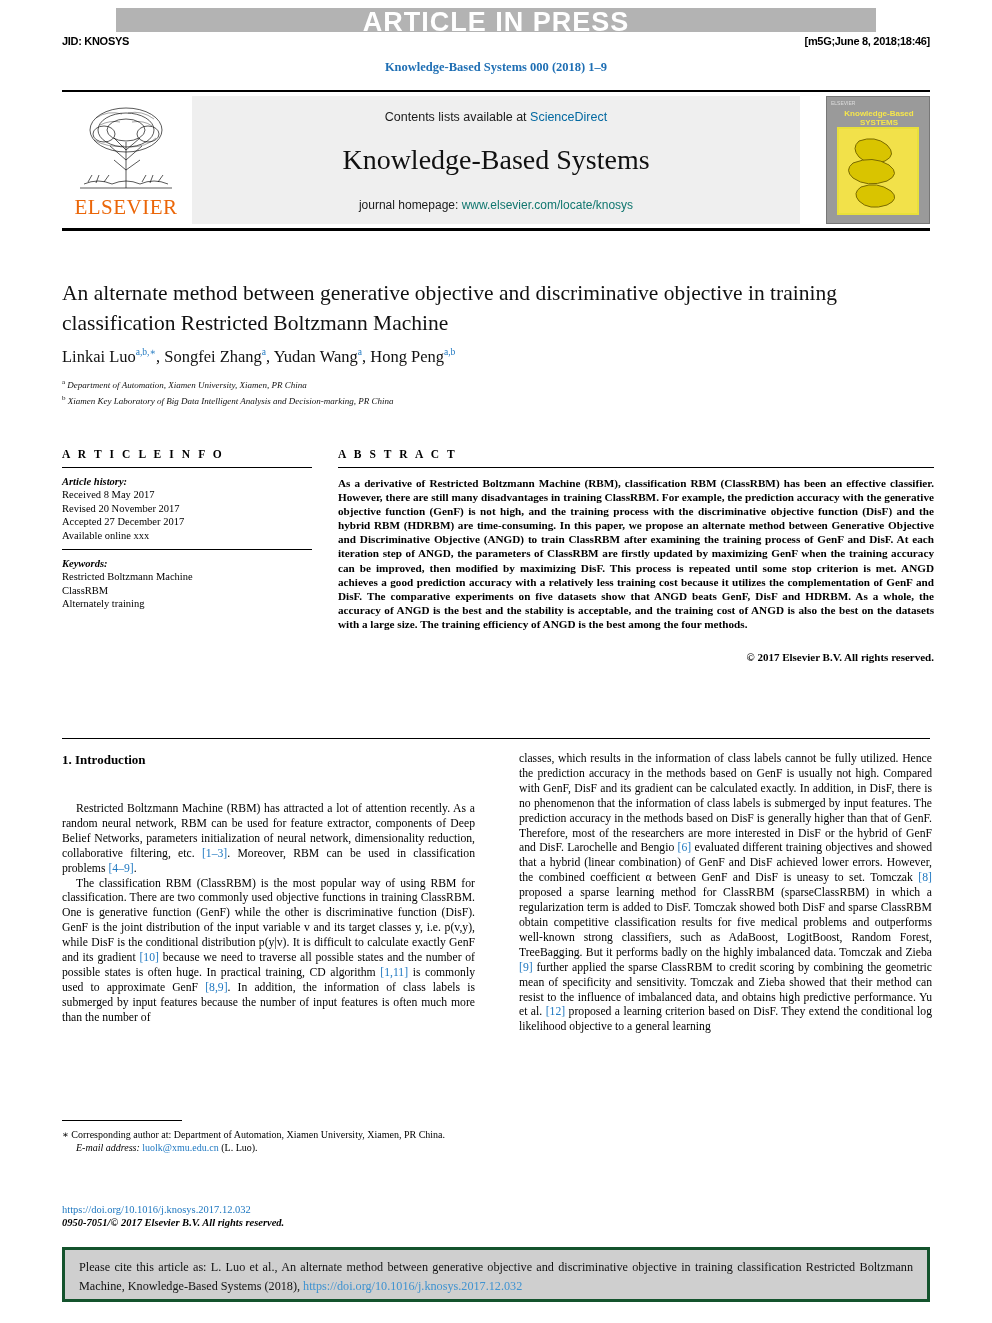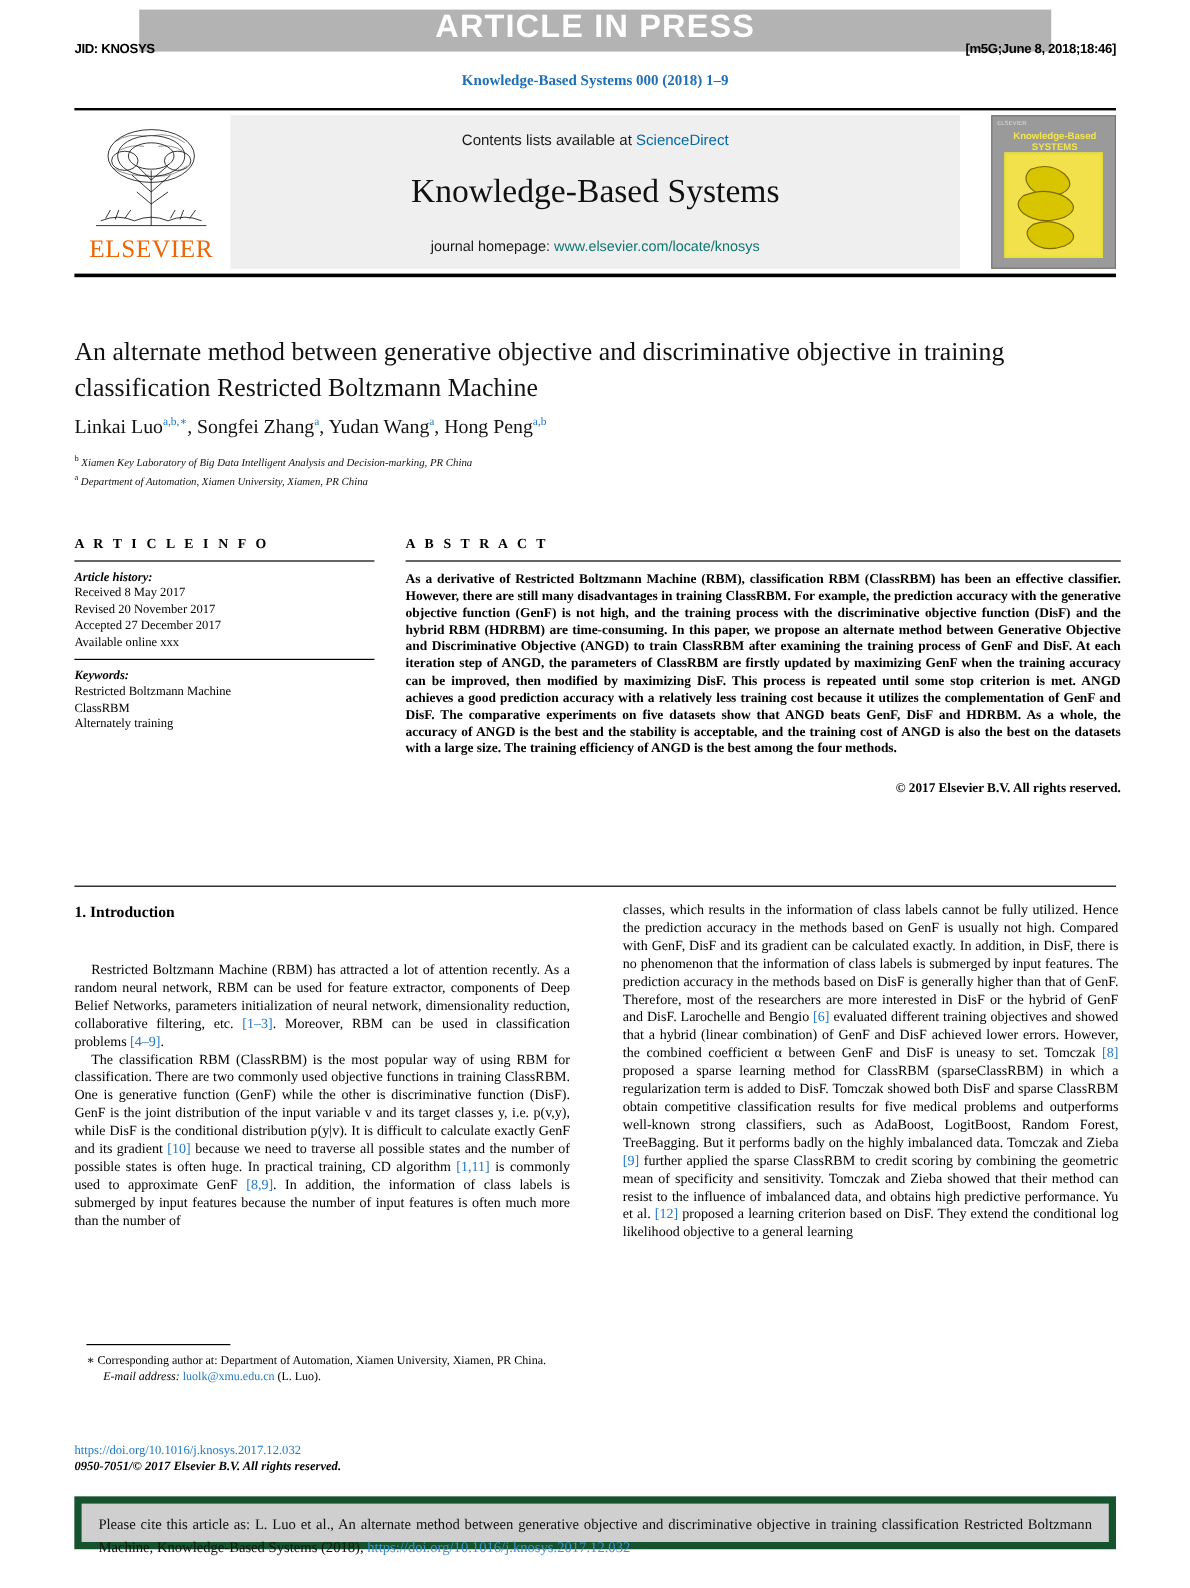--- a/index.html
+++ b/index.html
@@ -13,21 +13,21 @@
     position: relative;
     overflow: hidden;
   }
 
   .page { position: relative; width: 992px; height: 1323px; }
 
   
   .aip-banner {
     position: absolute;
     left: 116px; top: 8px;
-    width: 760px; height: 35px;
+    width: 760px; height: 24px;
     background: #b3b3b3;
   }
   .aip-banner-text {
     position: absolute;
     left: 0; top: 0;
     width: 760px;
     text-align: center;
     font-family: "Liberation Sans", "DejaVu Sans", sans-serif;
     font-weight: bold;
     font-size: 27px;
@@ -271,21 +271,20 @@
   }
   .para + .para { margin-top: 0; }
   .ref { color: #1f78c1; }
   .ital { font-style: italic; }
 
   
   .footnote {
     position: absolute;
     left: 62px; top: 1120px;
     width: 413px;
-    margin-left: 10px;
   }
   .fn-rule { width: 120px; border-top: 1px solid #000; margin-bottom: 7px; }
   .fn-text {
     font-size: 10px;
     line-height: 13px;
     text-align: justify;
   }
   .fn-text .ital { font-style: italic; }
   .doi-line {
     position: absolute;
@@ -301,23 +300,23 @@
     font-weight: bold;
     line-height: 13px;
     color: #000;
     font-style: italic;
   }
 
   
   .cite-box {
     position: absolute;
     left: 62px; top: 1247px;
-    width: 868px; height: 44px;
+    width: 868px; height: 55px;
     background: #cfcfcf;
-    border: 6px solid #14532d;
+    border: 3px solid #14532d;
     padding: 8px 14px 0 14px;
   }
   .cite-text {
     font-size: 12.2px;
     line-height: 19px;
     text-align: justify;
     color: #111;
   }
   .cite-text .link { color: #3e92d0; }
 </style>
@@ -379,22 +378,22 @@
           <path d="M20 54 q16 -6 30 4 q9 8 -4 14 q-18 6 -28 -4 q-7 -8 2 -14z"></path>
         </g>
       </svg>
     </div>
   </div>
   <div class="masthead-rule-bottom"></div>
 
   <div class="title">An alternate method between generative objective and discriminative objective in training classification Restricted Boltzmann Machine</div>
   <div class="authors">Linkai Luo<sup>a,b,∗</sup>, Songfei Zhang<sup>a</sup>, Yudan Wang<sup>a</sup>, Hong Peng<sup>a,b</sup></div>
   <div class="affil">
+    <div><sup>a</sup> <span>Department of Automation, Xiamen University, Xiamen, PR China</span></div>
     <div><sup>b</sup> <span>Xiamen Key Laboratory of Big Data Intelligent Analysis and Decision-marking, PR China</span></div>
-    <div><sup>a</sup> <span>Department of Automation, Xiamen University, Xiamen, PR China</span></div>
   </div>
 
   <div class="info-col">
     <div class="sec-head">A R T I C L E   I N F O</div>
     <div class="hr-thick"></div>
     <div class="info-block">
       <div class="ital">Article history:</div>
       <div>Received 8 May 2017</div>
       <div>Revised 20 November 2017</div>
       <div>Accepted 27 December 2017</div>

